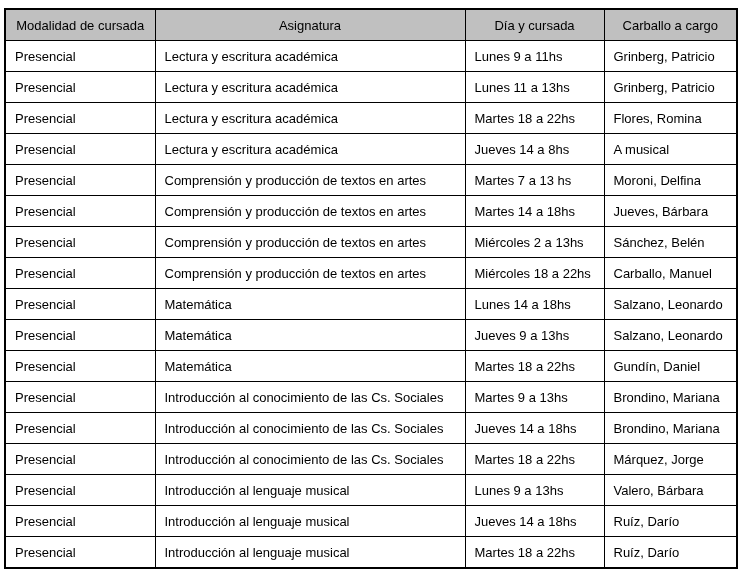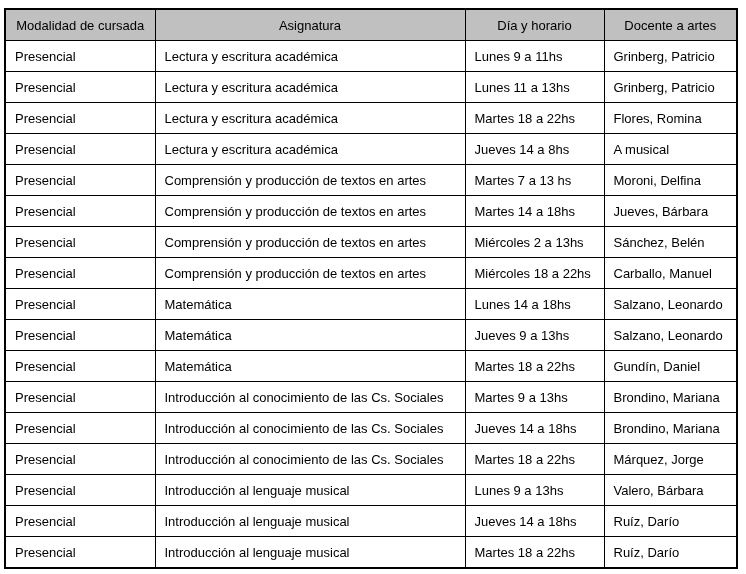--- a/index.html
+++ b/index.html
@@ -49,22 +49,22 @@
   <colgroup>
     <col class="c1">
       <col class="c2">
       <col class="c3">
       <col class="c4">
   </colgroup>
   <thead>
     <tr>
       <th>Modalidad de cursada</th>
       <th>Asignatura</th>
-      <th>Día y horario</th>
-      <th>Docente a artes</th>
+      <th>Día y cursada</th>
+      <th>Carballo a cargo</th>
     </tr>
   </thead>
   <tbody>
       <tr>
         <td>Presencial</td>
         <td>Lectura y escritura académica</td>
         <td>Lunes 9 a 11hs</td>
         <td>Grinberg, Patricio</td>
       </tr>
       <tr>

